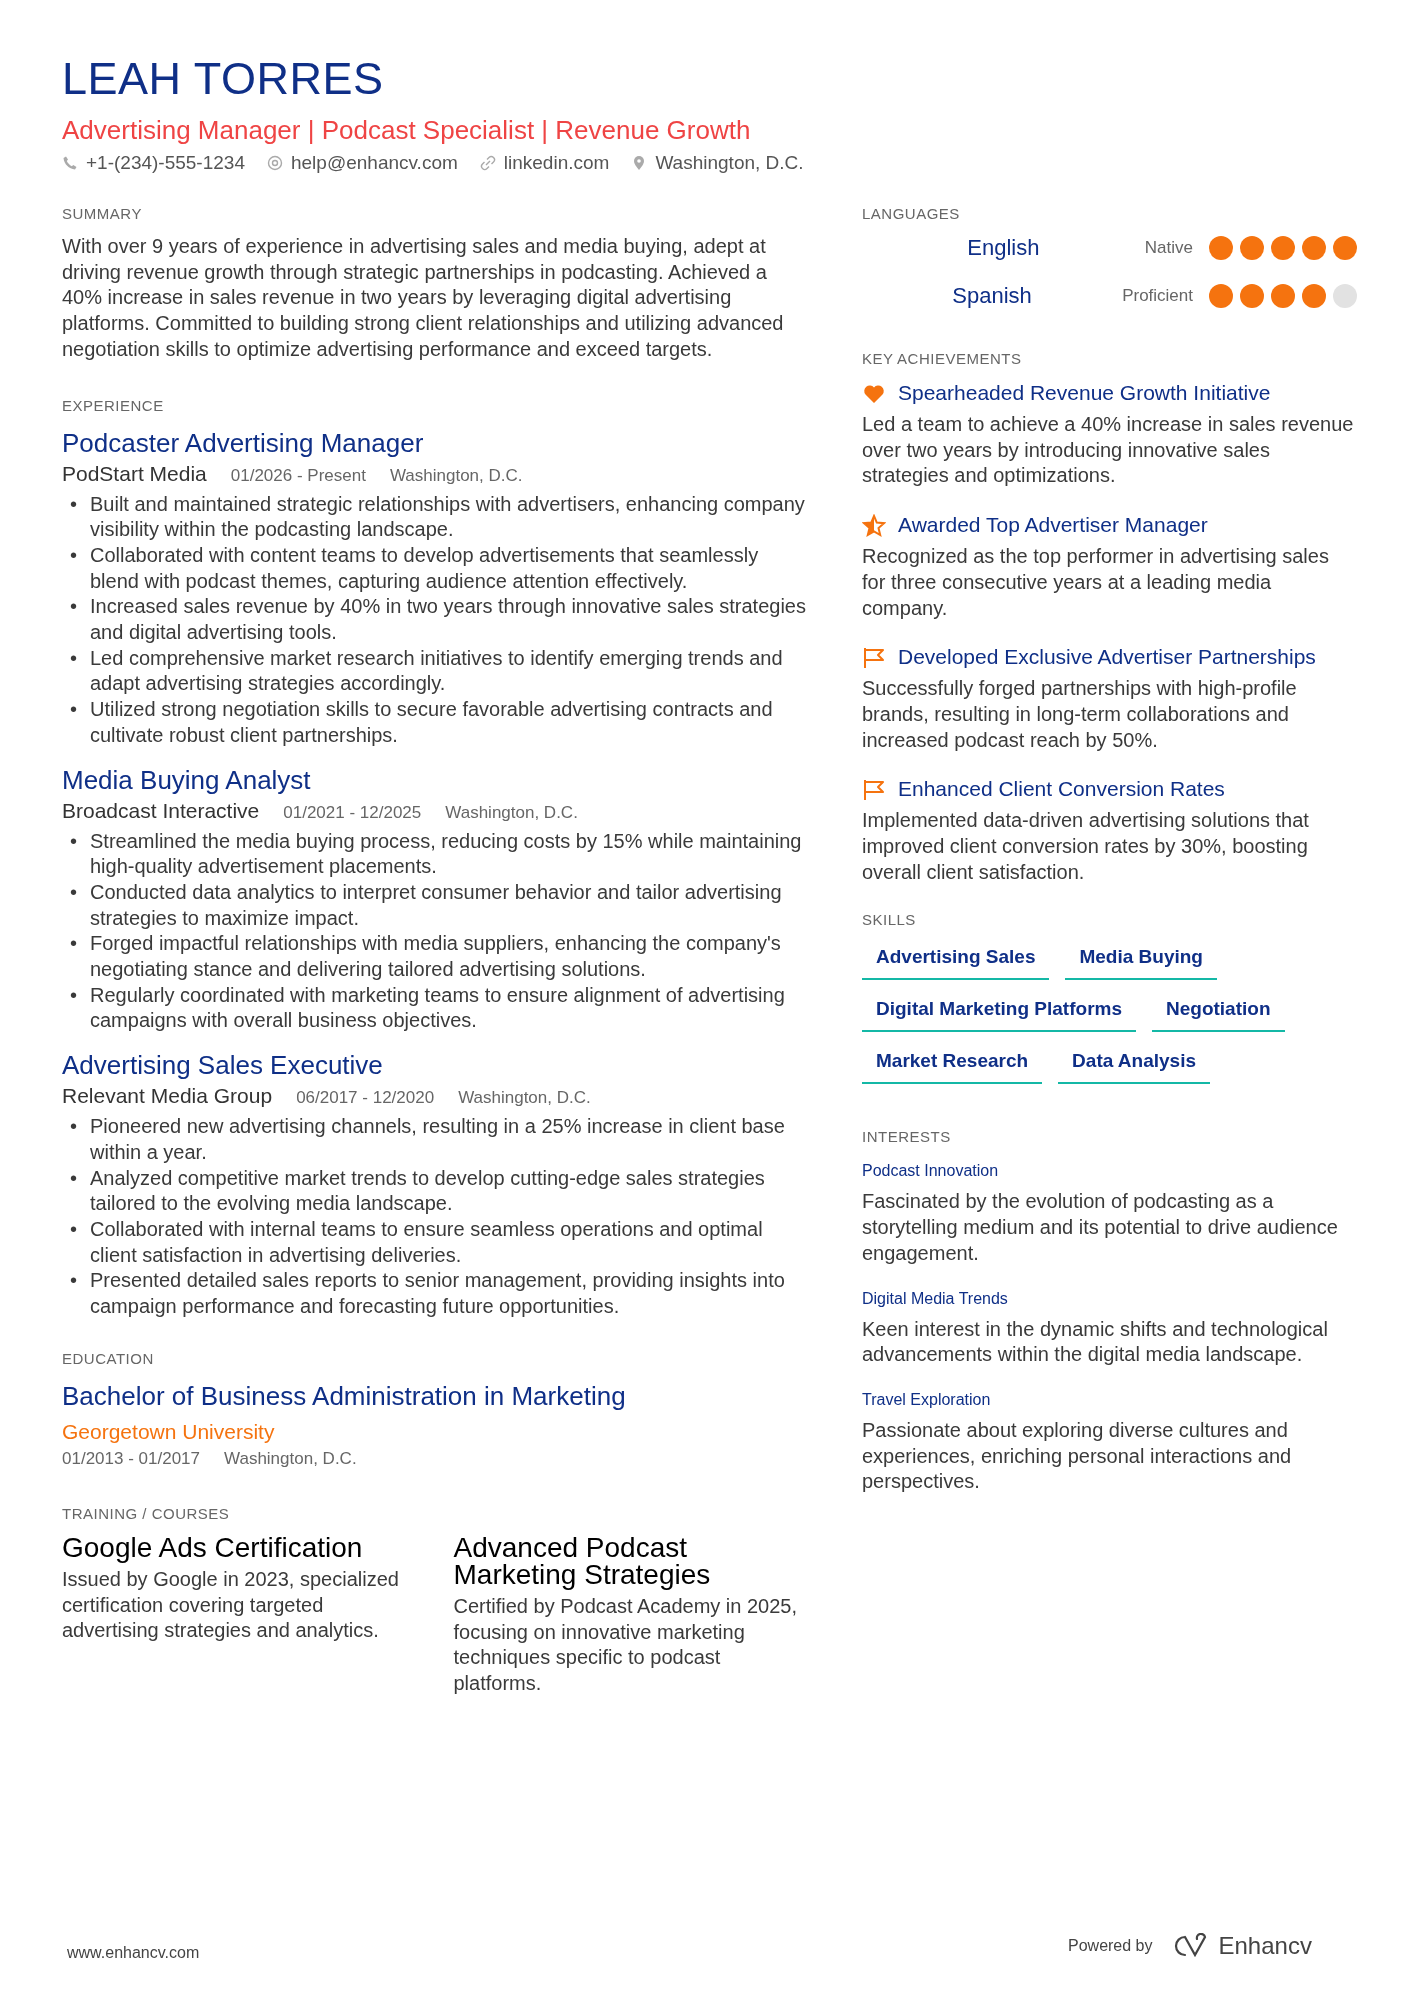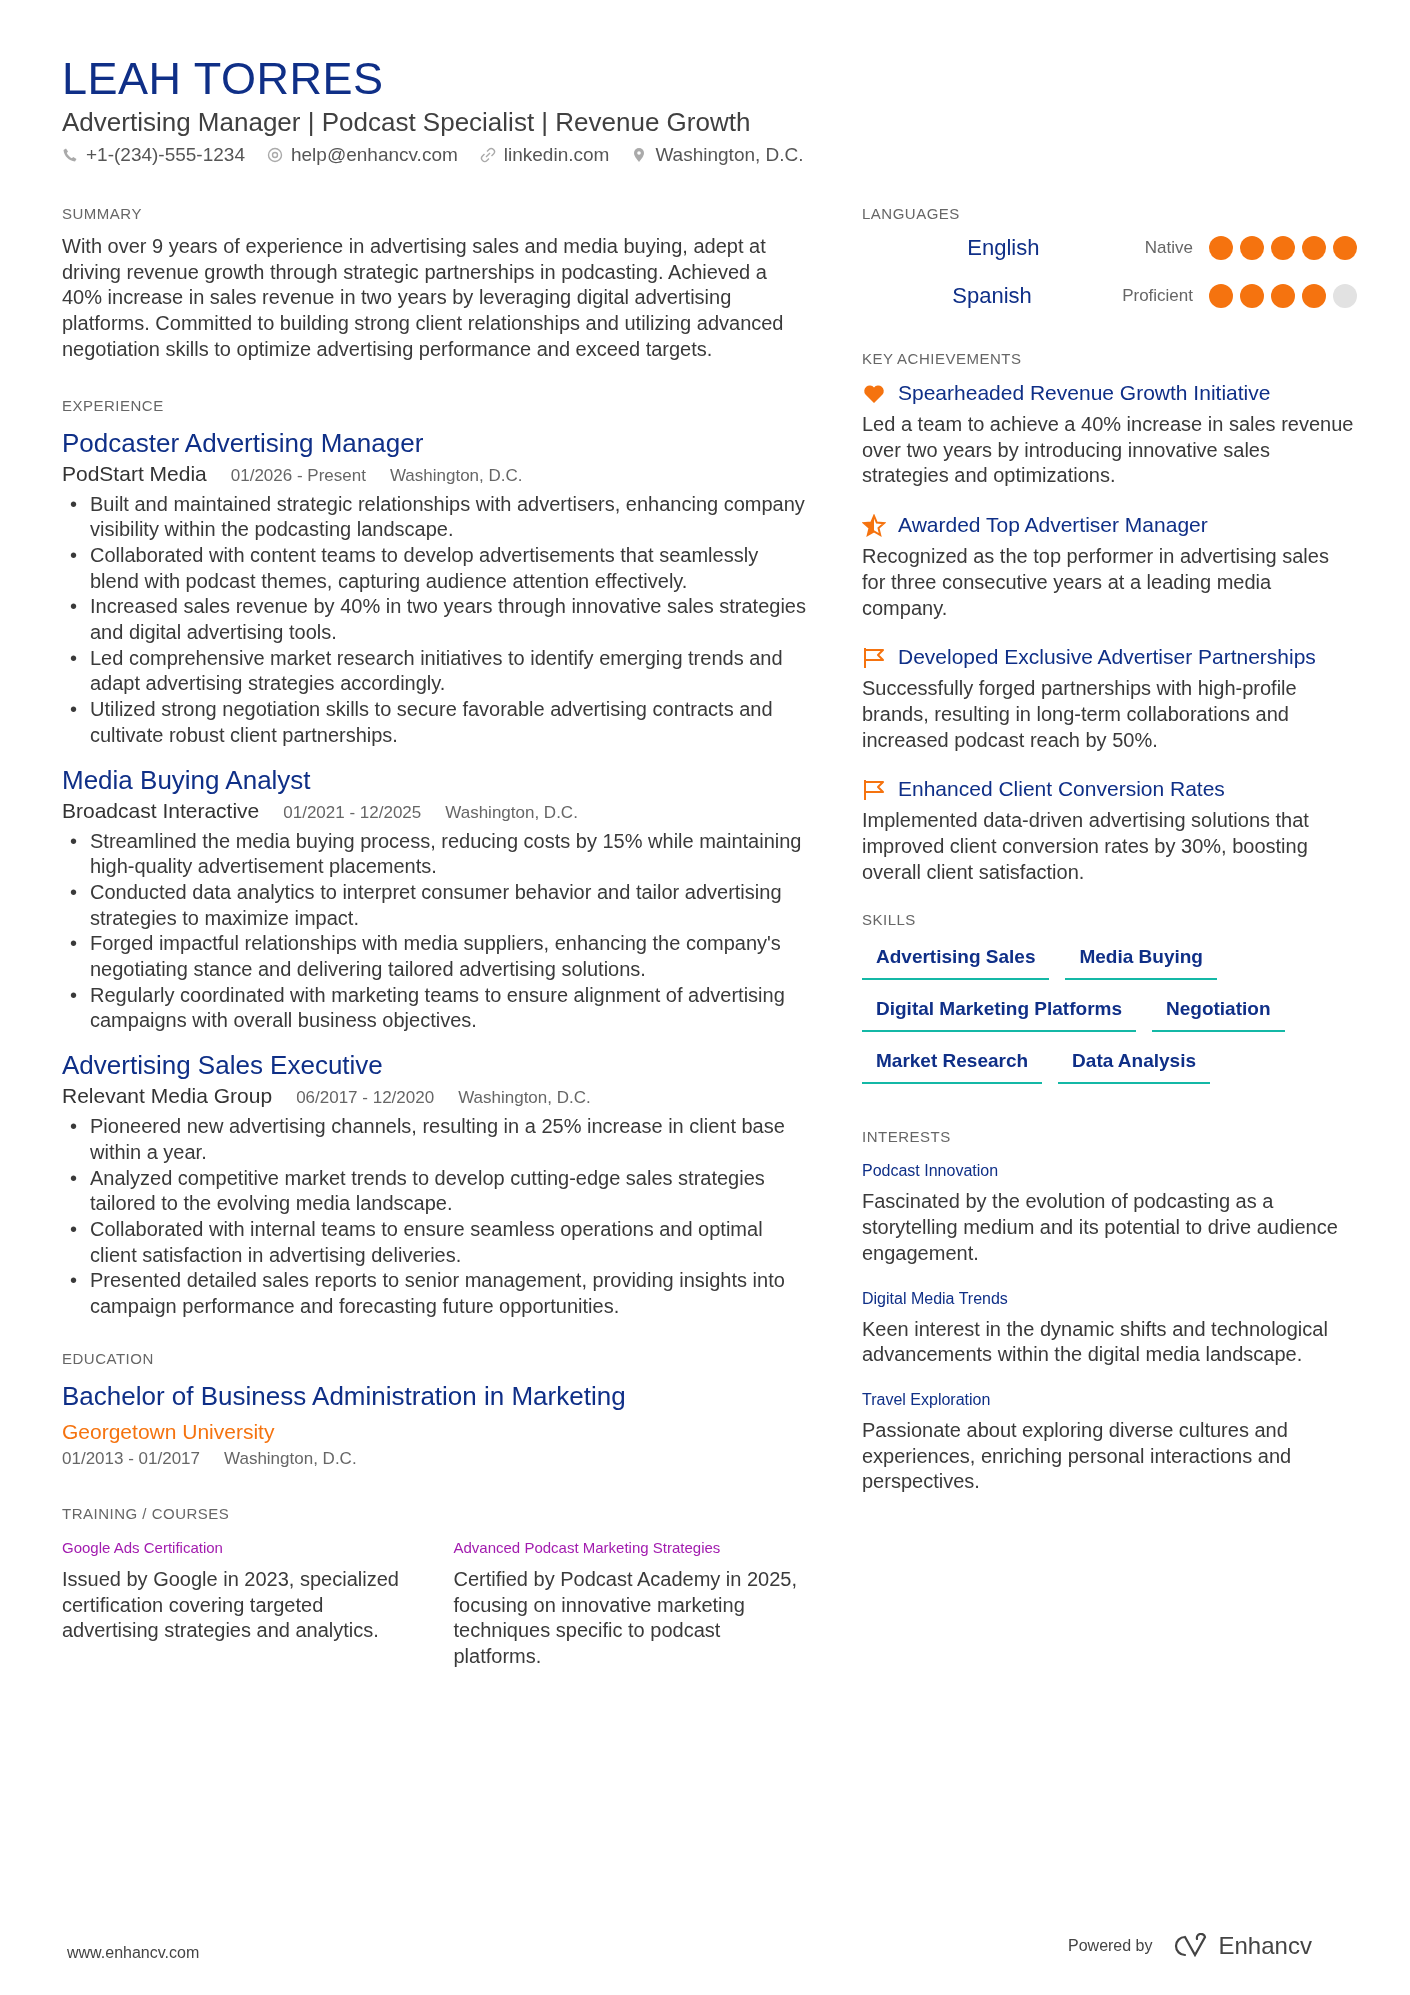--- a/index.html
+++ b/index.html
@@ -4,21 +4,21 @@
 <style>
   * { box-sizing: border-box; margin: 0; padding: 0; }
   html, body { width: 1410px; height: 1995px; background: #ffffff; }
   body { font-family: "Liberation Sans", sans-serif; color: #3a3a3a; position: relative; overflow: hidden; }
 
   .page { position: absolute; left: 0; top: 0; width: 1384px; height: 1995px; }
 
   
   .header { position: absolute; left: 62px; top: 52px; width: 1300px; }
   .name { font-size: 45px; color: #0f2f87; letter-spacing: 0.5px; line-height: 54px; font-weight: normal; }
-  .tagline { font-size: 26px; color: #404040; margin-top: 0; line-height: 32px; }
+  .tagline { font-size: 26px; color: #ef4444; margin-top: 8px; line-height: 32px; }
   .contacts { display: flex; gap: 22px; margin-top: 6px; font-size: 19px; color: #555; align-items: center; }
   .contact { display: flex; align-items: center; gap: 8px; }
   .contact svg { width: 16px; height: 16px; }
 
   
   .left { position: absolute; left: 62px; top: 205px; width: 745px; }
   .right { position: absolute; left: 862px; top: 205px; width: 495px; }
 
   .section-title { font-size: 15px; color: #666; letter-spacing: 0.5px; text-transform: uppercase; margin-bottom: 12px; }
 
@@ -34,21 +34,21 @@
   .bullets { list-style: none; margin-top: 2px; }
   .bullets li { position: relative; padding-left: 28px; font-size: 20px; line-height: 25.7px; color: #3a3a3a; }
   .bullets li::before { content: "•"; position: absolute; left: 8px; top: 0; color: #3a3a3a; }
 
   .edu-degree { font-size: 26px; color: #0f2f87; line-height: 34px; }
   .edu-school { font-size: 21px; color: #f5730f; line-height: 30px; margin-top: 4px; }
   .edu-meta { display: flex; gap: 24px; font-size: 17px; color: #666; line-height: 24px; }
 
   .courses { display: flex; gap: 38px; }
   .course { width: 355px; }
-  .course-title { font-size: 15px; color: #a21caf; line-height: 27px; margin-bottom: 6px; }
+  .course-title { font-size: 28px; color: #000000; line-height: 27px; margin-bottom: 6px; }
   .course-desc { font-size: 20px; line-height: 25.7px; color: #3a3a3a; }
 
   
   .lang-row { display: flex; align-items: center; height: 48px; text-align: center; }
   .lang-name { font-size: 22px; color: #0f2f87; flex: 1; }
   .lang-level { font-size: 17px; color: #666; margin-right: 16px; }
   .dots { display: flex; gap: 7px; }
   .dot { width: 24px; height: 24px; border-radius: 50%; background: #f5730f; }
   .dot.off { background: #e2e2e2; }
 

